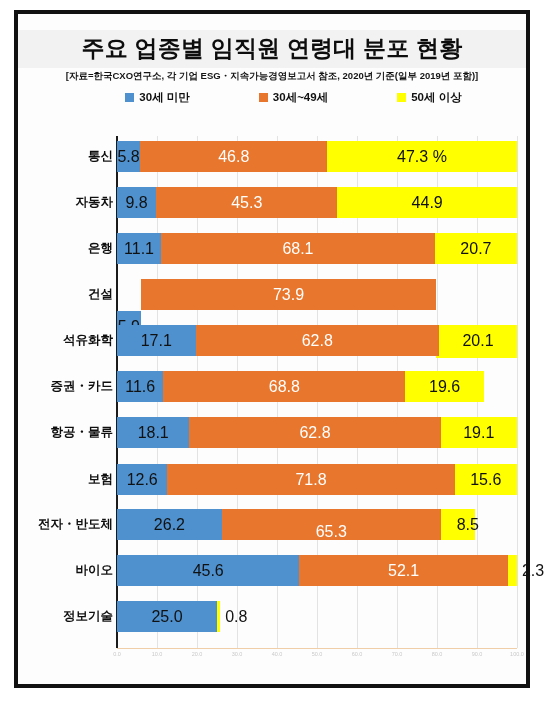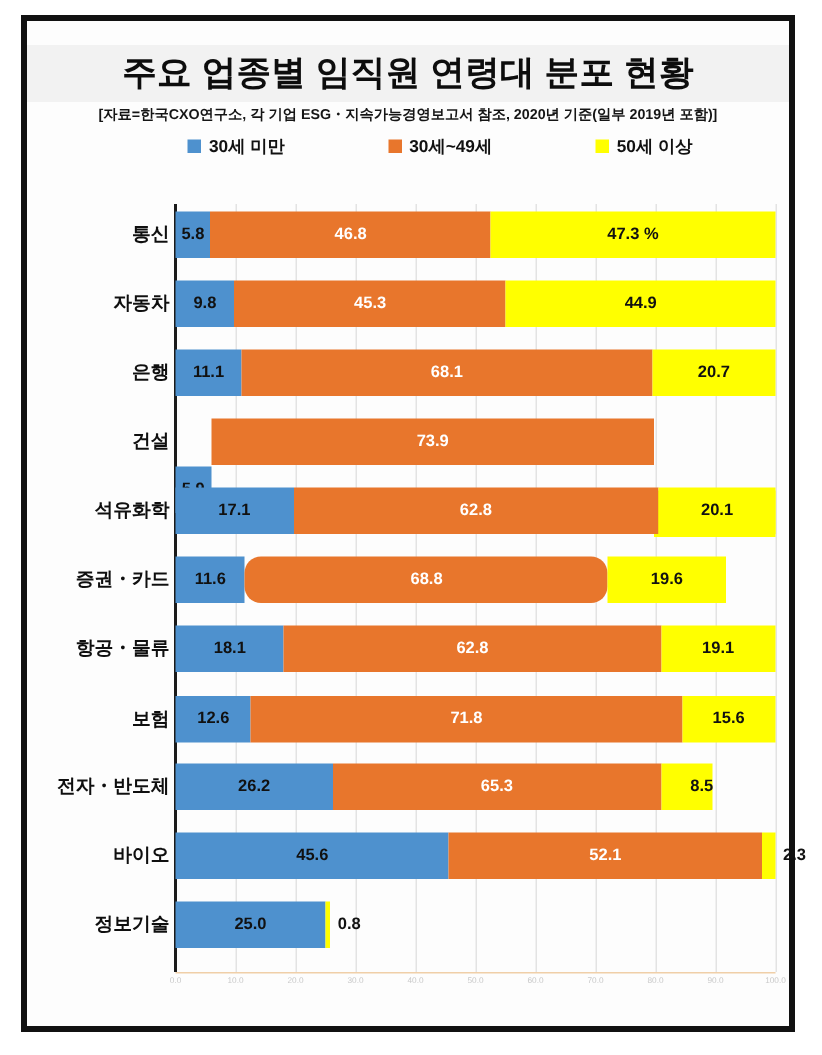--- a/index.html
+++ b/index.html
@@ -61,21 +61,21 @@
     position:absolute;left:0;width:400px;height:31px;
     display:flex;
   }
   .seg{
     position:relative;height:100%;
     display:flex;align-items:center;justify-content:center;
     overflow:visible;
     box-sizing:border-box;
   }
   .seg span{
-    font-size:11px;font-weight:bold;line-height:1;white-space:nowrap;
+    font-size:16px;font-weight:normal;line-height:1;white-space:nowrap;
   }
   .seg.blue{background:#4E91CE;}
   .seg.blue span{color:#111111;}
   .seg.orange{background:#E8762C;}
   .seg.orange span{color:#ffffff;}
   .seg.yellow{background:#FFFF00;}
   .seg.yellow span{color:#111111;}
   .seg .outside{
     position:absolute;left:100%;margin-left:5px;color:#111111;
   }
@@ -197,21 +197,21 @@
             </div>
             <div class="seg yellow" style="width: 80.4px;">
               <span>20.1</span>
             </div>
           </div>
           <div class="row" style="top: 235px;">
             <div class="cat">증권・카드</div>
             <div class="seg blue" style="width: 46.4px;">
               <span>11.6</span>
             </div>
-            <div class="seg orange" style="width: 242px; border-radius: 11px;">
+            <div class="seg orange" style="width: 242px;">
               <span>68.8</span>
             </div>
             <div class="seg yellow" style="width: 78.4px;">
               <span>19.6</span>
             </div>
           </div>
           <div class="row" style="top: 281px;">
             <div class="cat">항공・물류</div>
             <div class="seg blue" style="width: 72.4px;">
               <span>18.1</span>
@@ -233,21 +233,21 @@
             </div>
             <div class="seg yellow" style="width: 62.4px;">
               <span>15.6</span>
             </div>
           </div>
           <div class="row" style="top: 373px;">
             <div class="cat">전자・반도체</div>
             <div class="seg blue" style="width: 104.8px;">
               <span>26.2</span>
             </div>
-            <div class="seg orange" style="width: 219px;">
+            <div class="seg orange" style="width: 219px; align-items: flex-end;">
               <span>65.3</span>
             </div>
             <div class="seg yellow" style="width: 34px; padding-left: 20px;">
               <span>8.5</span>
             </div>
           </div>
           <div class="row" style="top: 419px;">
             <div class="cat">바이오</div>
             <div class="seg blue" style="width: 182.4px;">
               <span>45.6</span>

